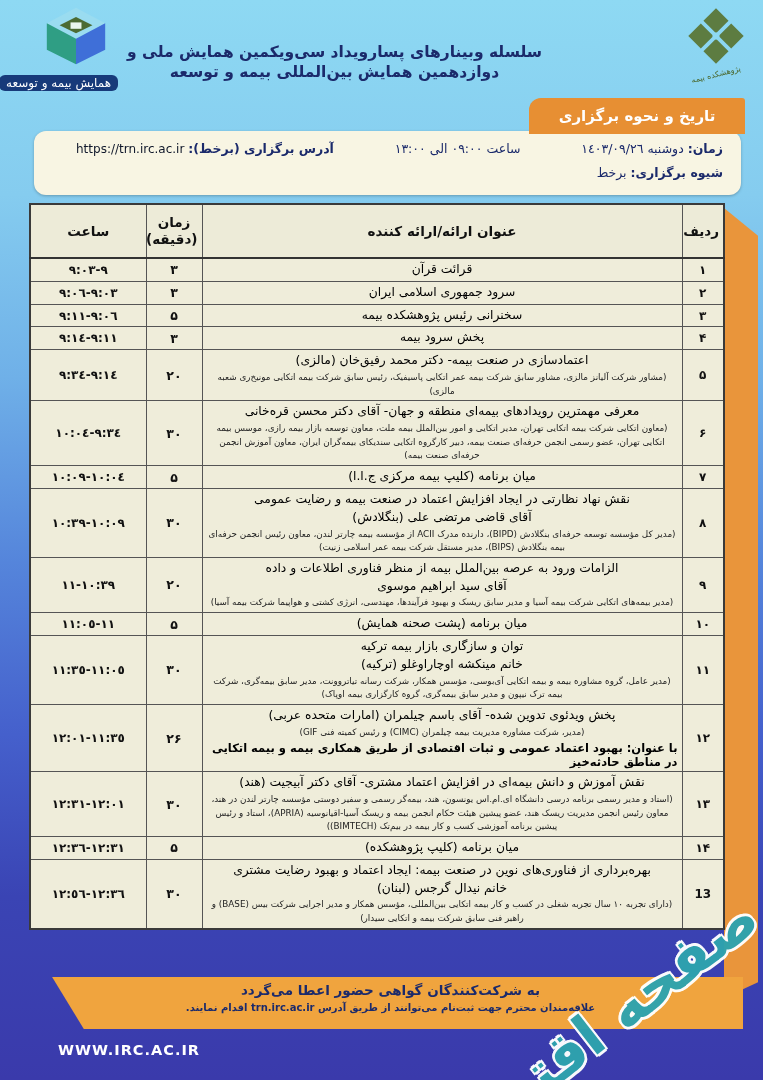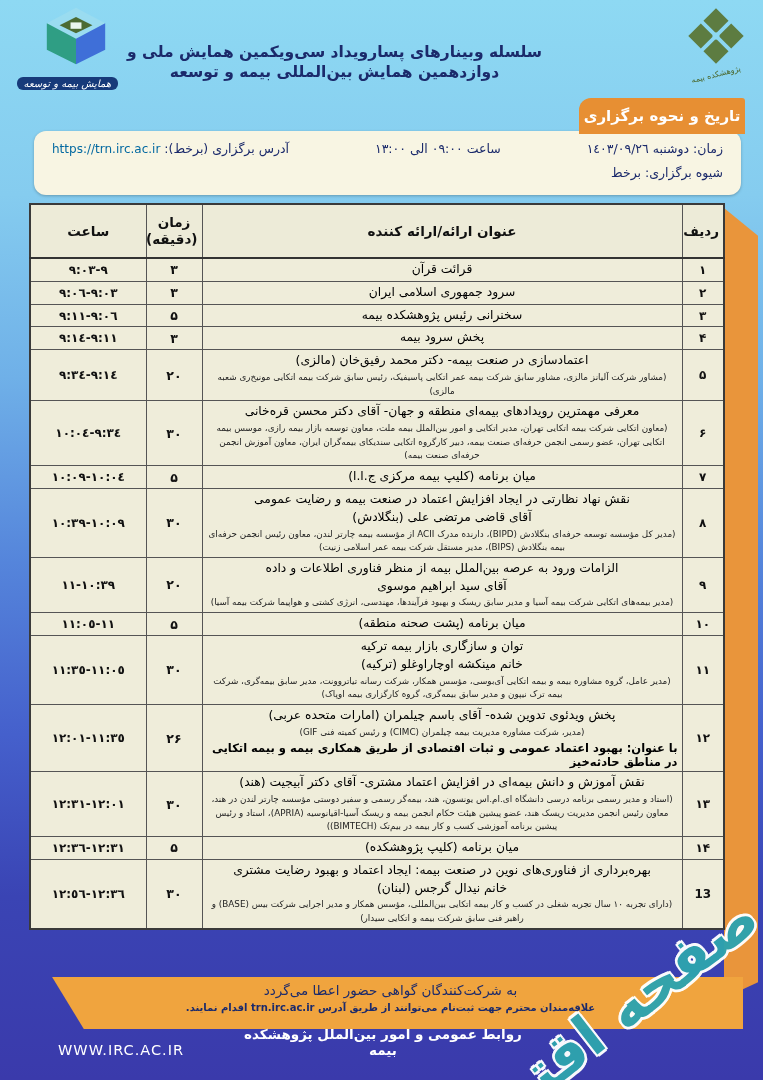--- a/index.html
+++ b/index.html
@@ -12,39 +12,39 @@
   
   .brand-title{
     position:absolute; top:42px; right:212px; left:118px; text-align:center;
     font-size:15.5px; font-weight:bold; color:#1b2a6b; line-height:1.3;
   }
   .logo-right{position:absolute; top:8px; right:16px; width:62px; text-align:center;}
   .logo-right .cap{display:block; margin-top:2px; font-size:8px; color:#4c6b33; transform:rotate(-14deg);}
   .logo-left{position:absolute; top:6px; left:34px; width:84px; text-align:center;}
   .logo-left .cap{
     display:inline-block; margin-top:1px; background:#173a7a; color:#fff;
-    font-size:10px; padding:1px 7px; border-radius:6px; white-space:nowrap;font-style:italic;
+    font-size:12px; padding:1px 7px; border-radius:6px; white-space:nowrap;
   }
   
   .info-tab{
-    position:absolute; top:98px; right:18px; width:166px; height:36px;
+    position:absolute; top:98px; right:18px; width:216px; height:36px;
     background:#e78f33; border-radius:12px 3px 0 0;
     color:#fff; font-weight:bold; font-size:15px; line-height:36px; text-align:center;
     z-index:3;
   }
   .info-box{
     position:absolute; top:131px; right:22px; left:34px; height:64px;
     background:#f8f5e3; border-radius:12px; box-shadow:0 1px 3px rgba(0,0,0,.25);
     padding:10px 18px 0 18px; box-sizing:border-box; z-index:2;
     color:#1b2a6b; font-size:12.5px;
   }
   .info-row1{display:flex; justify-content:space-between; align-items:baseline;}
   .info-row2{margin-top:9px;}
-  .lbl{font-weight:normal;}
-  .url{direction:ltr; unicode-bidi:embed; color:#0369a1; text-decoration:none; font-size:12px;}
+  .lbl{font-weight:bold;}
+  .url{direction:ltr; unicode-bidi:embed; color:#0f172a; text-decoration:none; font-size:12px;margin-left:24px;}
   
   .side-strip{
     position:absolute; top:208px; right:5px; width:34px; height:790px;
     background:#e9953b;
     clip-path:polygon(0 0,100% 3.5%,100% 98%,0 100%);
     z-index:1;
   }
   
   table.schedule{
     position:absolute; top:203px; right:38px; width:694px;
@@ -70,28 +70,28 @@
   .t-sub{font-size:8.8px; line-height:1.55; text-align:center; color:#222; margin-top:1px;}
   .t-note{font-size:11.5px; font-weight:bold; text-align:right; color:#000; margin-top:2px;}
   .t-sub:empty,.t-note:empty{display:none;}
   
   .cert-banner{
     position:absolute; top:977px; right:20px; left:38px; height:52px;
     background:#f0a43e;
     clip-path:polygon(2% 0,100% 0,100% 100%,6.5% 100%);
     z-index:3; color:#1b2a6b; text-align:center;
   }
-  .cert-line1{font-size:13.5px; font-weight:normal; margin-top:5px;}
+  .cert-line1{font-size:13.5px; font-weight:bold; margin-top:5px;}
   .cert-line2{font-size:10px; font-weight:bold; margin-top:4px;}
   .footer-org{
     position:absolute; bottom:22px; left:243px; width:280px; text-align:center;
     color:#fff; font-weight:bold; font-size:13.5px; z-index:3;
   }
   .footer-site{
-    position:absolute; bottom:22px; left:58px; color:#fff; font-weight:normal;
+    position:absolute; bottom:22px; left:58px; color:#fff; font-weight:bold;
     font-size:14.5px; letter-spacing:1px; direction:ltr; z-index:3;text-align:right;
   }
   
   .watermark{
     position:absolute; right:-28px; bottom:18px; z-index:4;
     transform:rotate(-38deg); transform-origin:center;
     font-size:58px; font-weight:bold; color:#2ea3ae; white-space:nowrap;
     text-shadow:2px 2px 0 #fff,-2px -2px 0 #fff,2px -2px 0 #fff,-2px 2px 0 #fff,0 3px 0 #fff,0 -3px 0 #fff;
     opacity:.97;
   }
@@ -241,21 +241,21 @@
 آقای سید ابراهیم موسوی</div>
         <div class="t-sub">(مدیر بیمه‌های اتکایی شرکت بیمه آسیا و مدیر سابق ریسک و بهبود فرآیندها، مهندسی، انرژی کشتی و هواپیما شرکت بیمه آسیا)</div>
 
       </td>
       <td class="cell-dur">۲۰</td>
       <td class="cell-time">١٠:٣٩-١١</td>
     </tr>
         <tr>
       <td class="cell-num">۱۰</td>
       <td class="cell-title">
-        <div class="t-main">میان برنامه (پشت صحنه منطقه)</div>
+        <div class="t-main">میان برنامه (پشت صحنه همایش)</div>
 
       </td>
       <td class="cell-dur">۵</td>
       <td class="cell-time">١١-١١:٠٥</td>
     </tr>
         <tr>
       <td class="cell-num">۱۱</td>
       <td class="cell-title">
         <div class="t-main">توان و سازگاری بازار بیمه ترکیه
 خانم مینکشه اوچاراوغلو (ترکیه)</div>
@@ -306,18 +306,17 @@
       <td class="cell-time">١٢:٣٦-١٢:٥٦</td>
     </tr>
       </tbody>
   </table>
 
   <div class="cert-banner">
     <div class="cert-line1">به شرکت‌کنندگان گواهی حضور اعطا می‌گردد</div>
     <div class="cert-line2">علاقه‌مندان محترم جهت ثبت‌نام می‌توانند از طریق آدرس trn.irc.ac.ir اقدام نمایند.</div>
   </div>
 
-  <div class="footer-org">روابط عمومی و امور بین‌الملل پژوهشکده بیمه</div>
   <div class="footer-site">WWW.IRC.AC.IR</div>
 
   <div class="watermark">صفحه اقتصاد</div>
 
 </div>
 
 </body></html>

